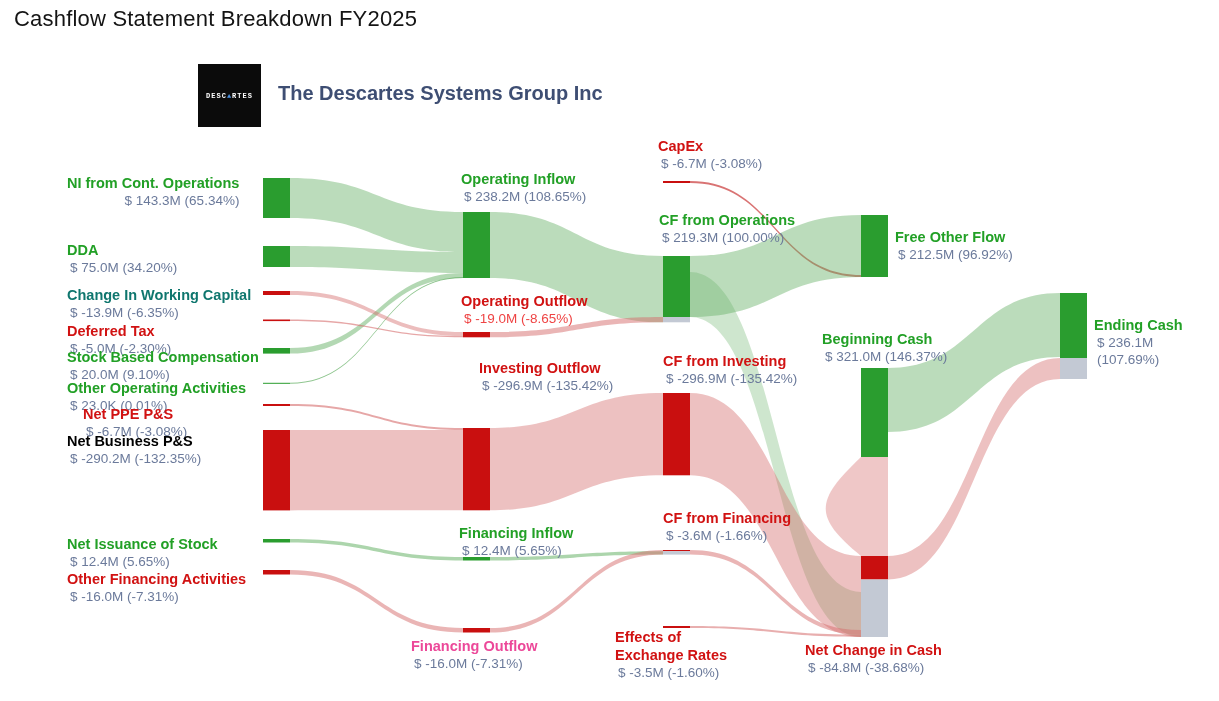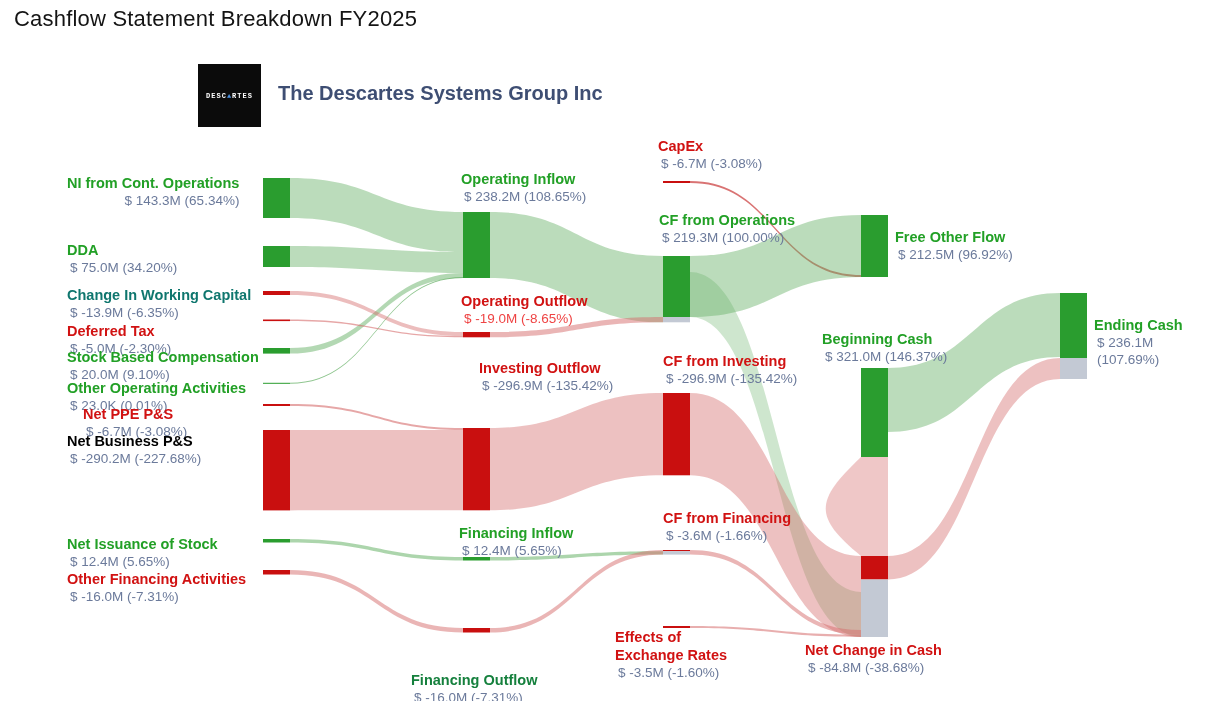--- a/index.html
+++ b/index.html
@@ -80,28 +80,28 @@
       <rect x="1060" y="358" width="27" height="21" fill="#c3c9d4"></rect>
     </svg>
   <div id="labels">
       <div class="nlabel" style="left: 67px; top: 174px; text-align: right;"><div class="nl-title" style="color: rgb(34, 160, 38);">NI from Cont. Operations</div><div class="nl-val" style="color: rgb(107, 122, 155);">$ 143.3M (65.34%)</div></div>
       <div class="nlabel" style="left: 67px; top: 241px;"><div class="nl-title" style="color: rgb(34, 160, 38);">DDA</div><div class="nl-val" style="color: rgb(107, 122, 155);">$ 75.0M (34.20%)</div></div>
       <div class="nlabel" style="left: 67px; top: 286px;"><div class="nl-title" style="color: #0f766e;">Change In Working Capital</div><div class="nl-val" style="color: rgb(107, 122, 155);">$ -13.9M (-6.35%)</div></div>
       <div class="nlabel" style="left: 67px; top: 322px;"><div class="nl-title" style="color: rgb(209, 18, 18);">Deferred Tax</div><div class="nl-val" style="color: rgb(107, 122, 155);">$ -5.0M (-2.30%)</div></div>
       <div class="nlabel" style="left: 67px; top: 348px;"><div class="nl-title" style="color: rgb(34, 160, 38);">Stock Based Compensation</div><div class="nl-val" style="color: rgb(107, 122, 155);">$ 20.0M (9.10%)</div></div>
       <div class="nlabel" style="left: 67px; top: 379px;"><div class="nl-title" style="color: rgb(34, 160, 38);">Other Operating Activities</div><div class="nl-val" style="color: rgb(107, 122, 155);">$ 23.0K (0.01%)</div></div>
       <div class="nlabel" style="left: 83px; top: 405px;"><div class="nl-title" style="color: rgb(209, 18, 18);">Net PPE P&amp;S</div><div class="nl-val" style="color: rgb(107, 122, 155);">$ -6.7M (-3.08%)</div></div>
-      <div class="nlabel" style="left: 67px; top: 432px;"><div class="nl-title" style="color: #000000;">Net Business P&amp;S</div><div class="nl-val" style="color: rgb(107, 122, 155);">$ -290.2M (-227.68%)</div></div>
+      <div class="nlabel" style="left: 67px; top: 432px;"><div class="nl-title" style="color: #000000;">Net Business P&amp;S</div><div class="nl-val" style="color: rgb(107, 122, 155);">$ -290.2M (-132.35%)</div></div>
       <div class="nlabel" style="left: 67px; top: 535px;"><div class="nl-title" style="color: rgb(34, 160, 38);">Net Issuance of Stock</div><div class="nl-val" style="color: rgb(107, 122, 155);">$ 12.4M (5.65%)</div></div>
       <div class="nlabel" style="left: 67px; top: 570px;"><div class="nl-title" style="color: rgb(209, 18, 18);">Other Financing Activities</div><div class="nl-val" style="color: rgb(107, 122, 155);">$ -16.0M (-7.31%)</div></div>
       <div class="nlabel" style="left: 461px; top: 170px;"><div class="nl-title" style="color: rgb(34, 160, 38);">Operating Inflow</div><div class="nl-val" style="color: rgb(107, 122, 155);">$ 238.2M (108.65%)</div></div>
       <div class="nlabel" style="left: 461px; top: 292px;"><div class="nl-title" style="color: rgb(209, 18, 18);">Operating Outflow</div><div class="nl-val" style="color: #ef4444;">$ -19.0M (-8.65%)</div></div>
       <div class="nlabel" style="left: 459px; top: 359px; margin-left: 20px;"><div class="nl-title" style="color: rgb(209, 18, 18);">Investing Outflow</div><div class="nl-val" style="color: rgb(107, 122, 155);">$ -296.9M (-135.42%)</div></div>
       <div class="nlabel" style="left: 459px; top: 524px;"><div class="nl-title" style="color: rgb(34, 160, 38);">Financing Inflow</div><div class="nl-val" style="color: rgb(107, 122, 155);">$ 12.4M (5.65%)</div></div>
-      <div class="nlabel" style="left: 411px; top: 637px;"><div class="nl-title" style="color: #15803d; margin-top: 34px;">Financing Outflow</div><div class="nl-val" style="color: rgb(107, 122, 155);">$ -16.0M (-7.31%)</div></div>
+      <div class="nlabel" style="left: 411px; top: 637px;"><div class="nl-title" style="color: #ec4899;">Financing Outflow</div><div class="nl-val" style="color: rgb(107, 122, 155);">$ -16.0M (-7.31%)</div></div>
       <div class="nlabel" style="left: 658px; top: 137px;"><div class="nl-title" style="color: rgb(209, 18, 18);">CapEx</div><div class="nl-val" style="color: rgb(107, 122, 155);">$ -6.7M (-3.08%)</div></div>
       <div class="nlabel" style="left: 659px; top: 211px;"><div class="nl-title" style="color: rgb(34, 160, 38);">CF from Operations</div><div class="nl-val" style="color: rgb(107, 122, 155);">$ 219.3M (100.00%)</div></div>
       <div class="nlabel" style="left: 663px; top: 352px;"><div class="nl-title" style="color: rgb(209, 18, 18);">CF from Investing</div><div class="nl-val" style="color: rgb(107, 122, 155);">$ -296.9M (-135.42%)</div></div>
       <div class="nlabel" style="left: 663px; top: 509px;"><div class="nl-title" style="color: rgb(209, 18, 18);">CF from Financing</div><div class="nl-val" style="color: rgb(107, 122, 155);">$ -3.6M (-1.66%)</div></div>
       <div class="nlabel" style="left: 615px; top: 628px;"><div class="nl-title" style="color: rgb(209, 18, 18);">Effects of
 Exchange Rates</div><div class="nl-val" style="color: rgb(107, 122, 155);">$ -3.5M (-1.60%)</div></div>
       <div class="nlabel" style="left: 895px; top: 228px;"><div class="nl-title" style="color: rgb(34, 160, 38);">Free Other Flow</div><div class="nl-val" style="color: rgb(107, 122, 155);">$ 212.5M (96.92%)</div></div>
       <div class="nlabel" style="left: 822px; top: 330px;"><div class="nl-title" style="color: rgb(34, 160, 38);">Beginning Cash</div><div class="nl-val" style="color: rgb(107, 122, 155);">$ 321.0M (146.37%)</div></div>
       <div class="nlabel" style="left: 805px; top: 641px;"><div class="nl-title" style="color: rgb(209, 18, 18);">Net Change in Cash</div><div class="nl-val" style="color: rgb(107, 122, 155);">$ -84.8M (-38.68%)</div></div>
       <div class="nlabel" style="left: 1094px; top: 316px;"><div class="nl-title" style="color: rgb(34, 160, 38);">Ending Cash</div><div class="nl-val" style="color: rgb(107, 122, 155);">$ 236.1M (107.69%)</div></div>

